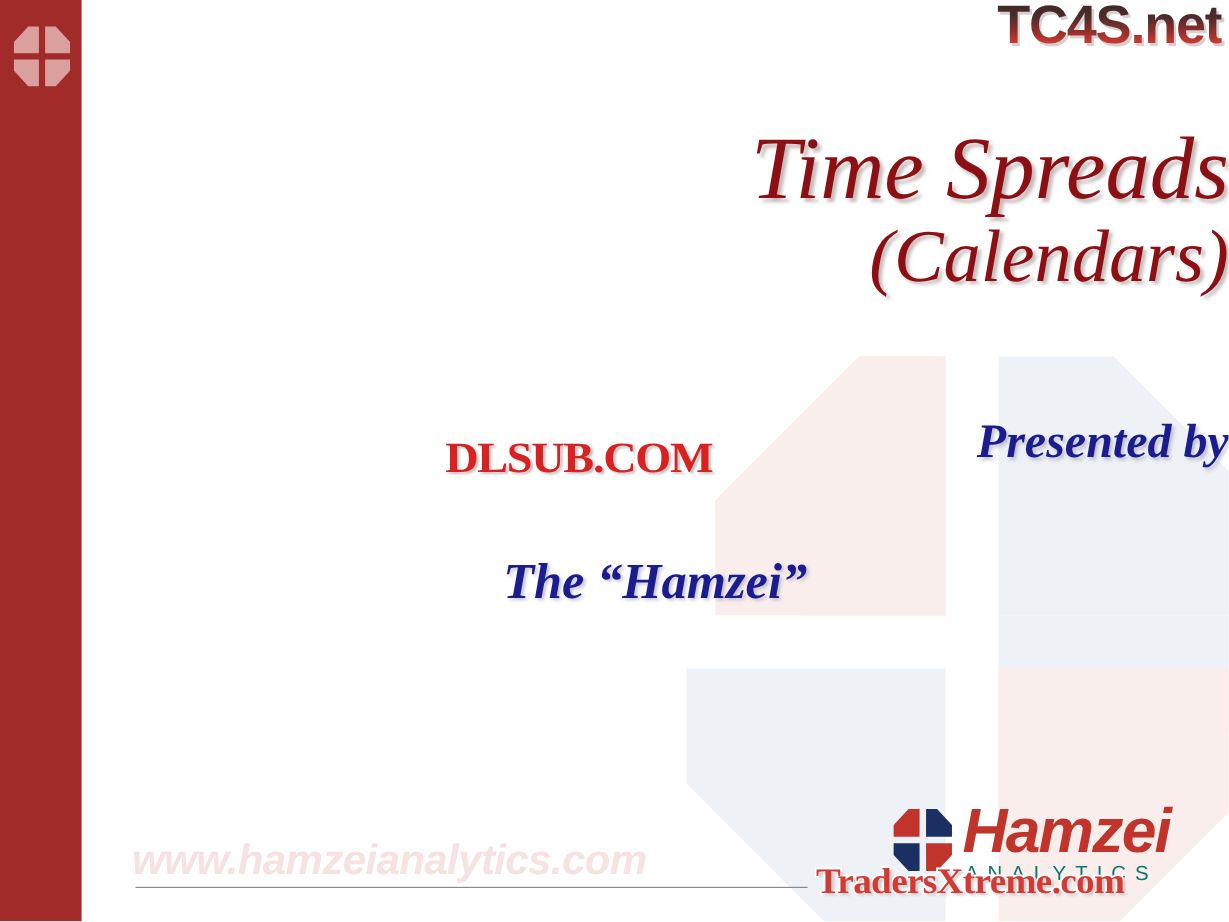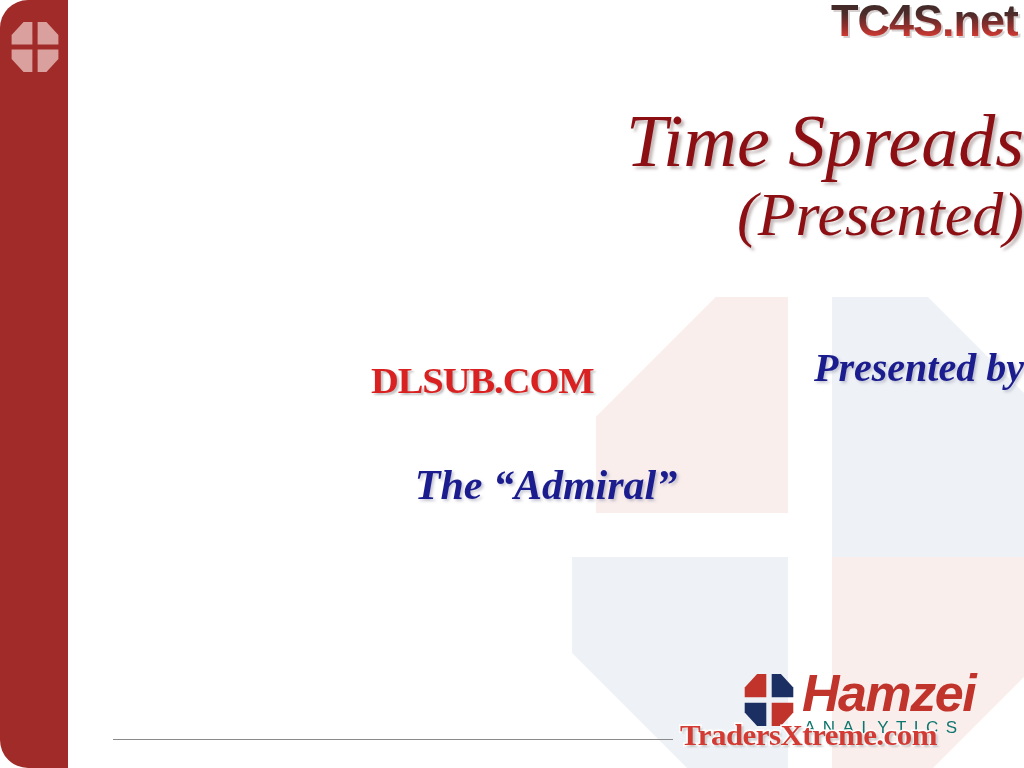--- a/index.html
+++ b/index.html
@@ -10,21 +10,20 @@
   body {
     font-family: "Liberation Sans", sans-serif;
   }
 
   #slide {
     position: relative;
     width: 1024px;
     height: 768px;
     background: #ffffff;
     overflow: hidden;
-    border-radius: 28px;
   }
 
   
   #bg-pinwheel {
     position: absolute;
     left: 560px;
     top: 285px;
     width: 500px;
     height: 500px;
     pointer-events: none;
@@ -268,33 +267,34 @@
       <path d="M55,55 L95,55 L95,73 L72,98 L55,98 Z" fill="#d9a09d"></path>
       <path d="M45,55 L45,98 L28,98 L5,73 L5,55 Z" fill="#d9a09d"></path>
     </svg>
   </div>
 
   <div id="tc4s-shadow">TC4S.net</div>
   <div id="tc4s-watermark">TC4S.net</div>
 
   <div id="title-block">
     <div id="title-line-1" class="title-line">Time Spreads</div>
-    <div id="title-line-2" class="title-line">(Presented)</div>
+    <div id="title-line-2" class="title-line">(Calendars)</div>
   </div>
 
   <div id="presented-block">
     <span id="presented-by">Presented by</span>
   </div>
 
   <div id="dlsub-watermark">DLSUB.COM</div>
 
   <div id="admiral-block">
-    <span id="admiral">The “Admiral”</span>
-  </div>
-
+    <span id="admiral">The “Hamzei”</span>
+  </div>
+
+  <div id="footer-url">www.hamzeianalytics.com</div>
   <div id="footer-rule"></div>
 
   <div id="hamzei-logo">
     <svg id="hamzei-mark" viewBox="0 0 100 100" aria-hidden="true">
       <path d="M45,2 L45,45 L5,45 L5,27 L28,2 Z" fill="#c0342b"></path>
       <path d="M55,2 L72,2 L95,27 L95,45 L55,45 Z" fill="#1b2f63"></path>
       <path d="M55,55 L95,55 L95,73 L72,98 L55,98 Z" fill="#c0342b"></path>
       <path d="M45,55 L45,98 L28,98 L5,73 L5,55 Z" fill="#1b2f63"></path>
     </svg>
     <div id="hamzei-word">Hamzei</div>

